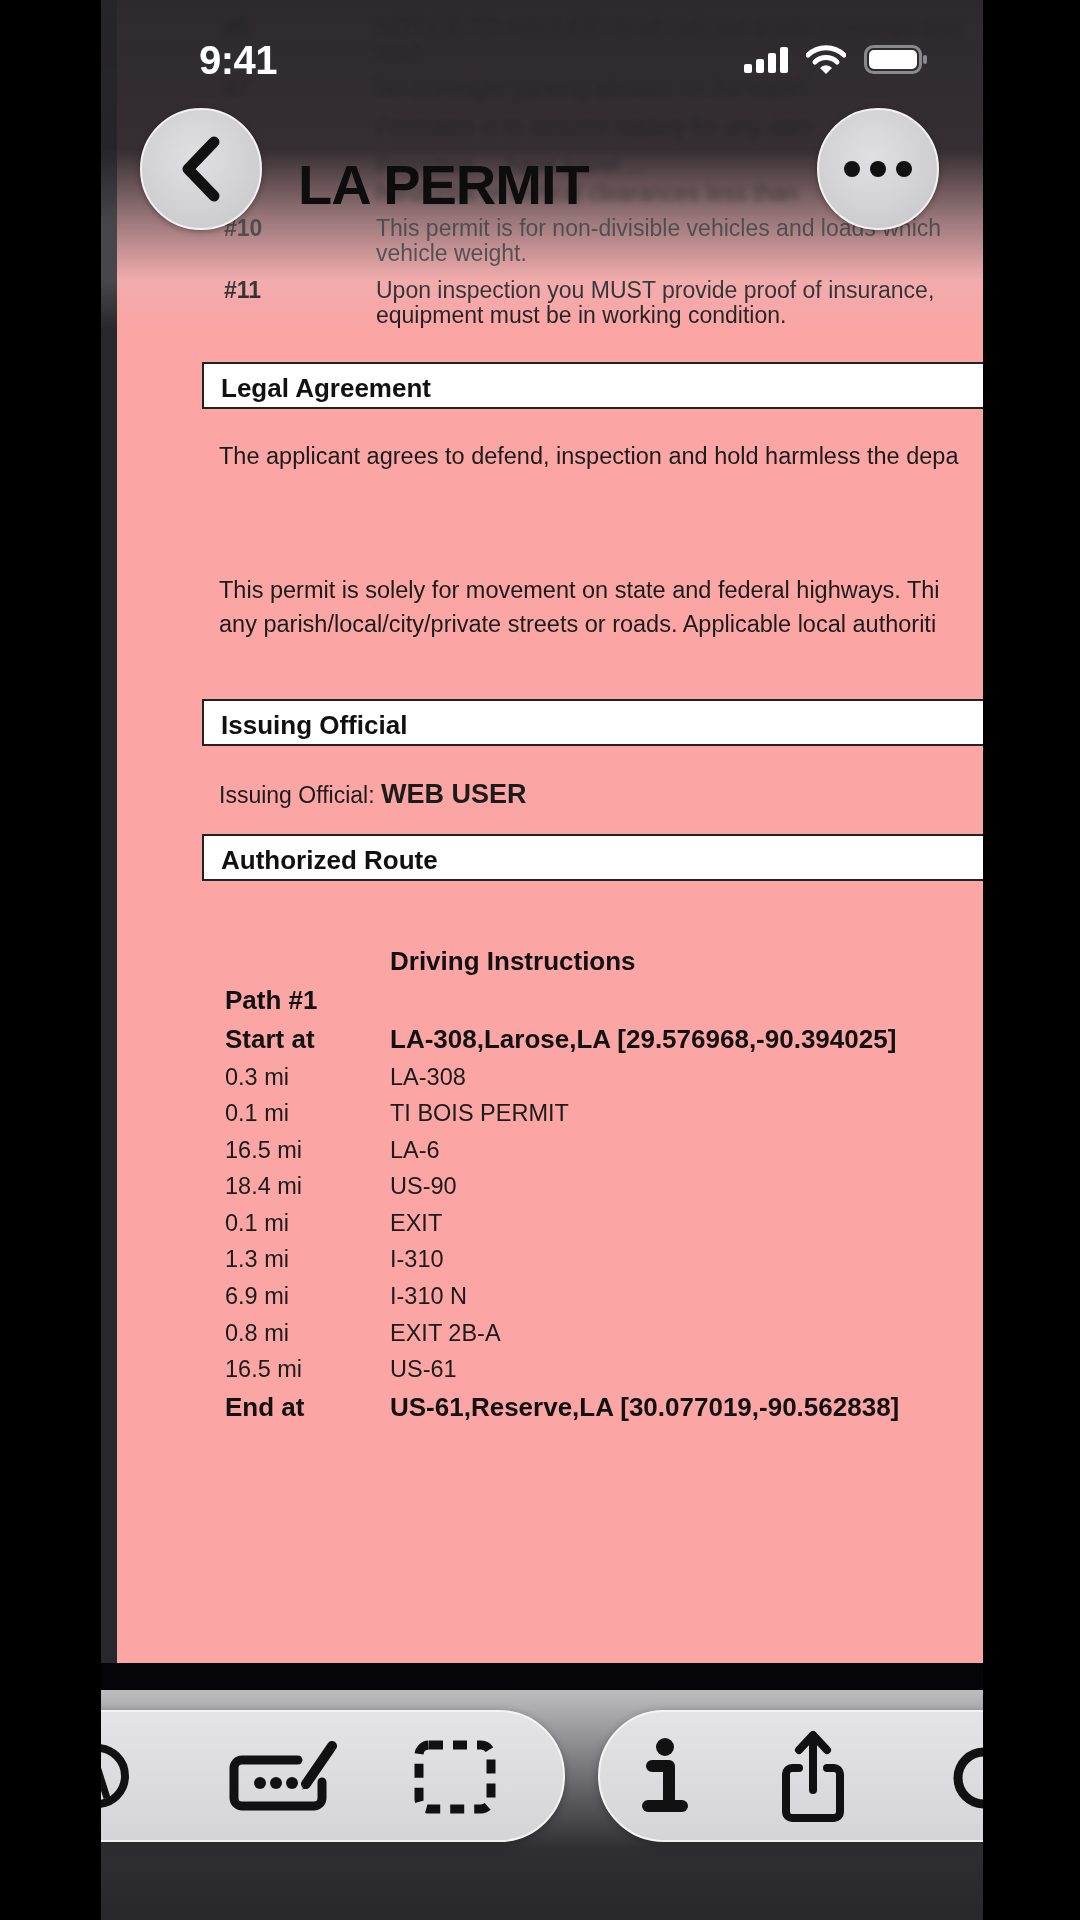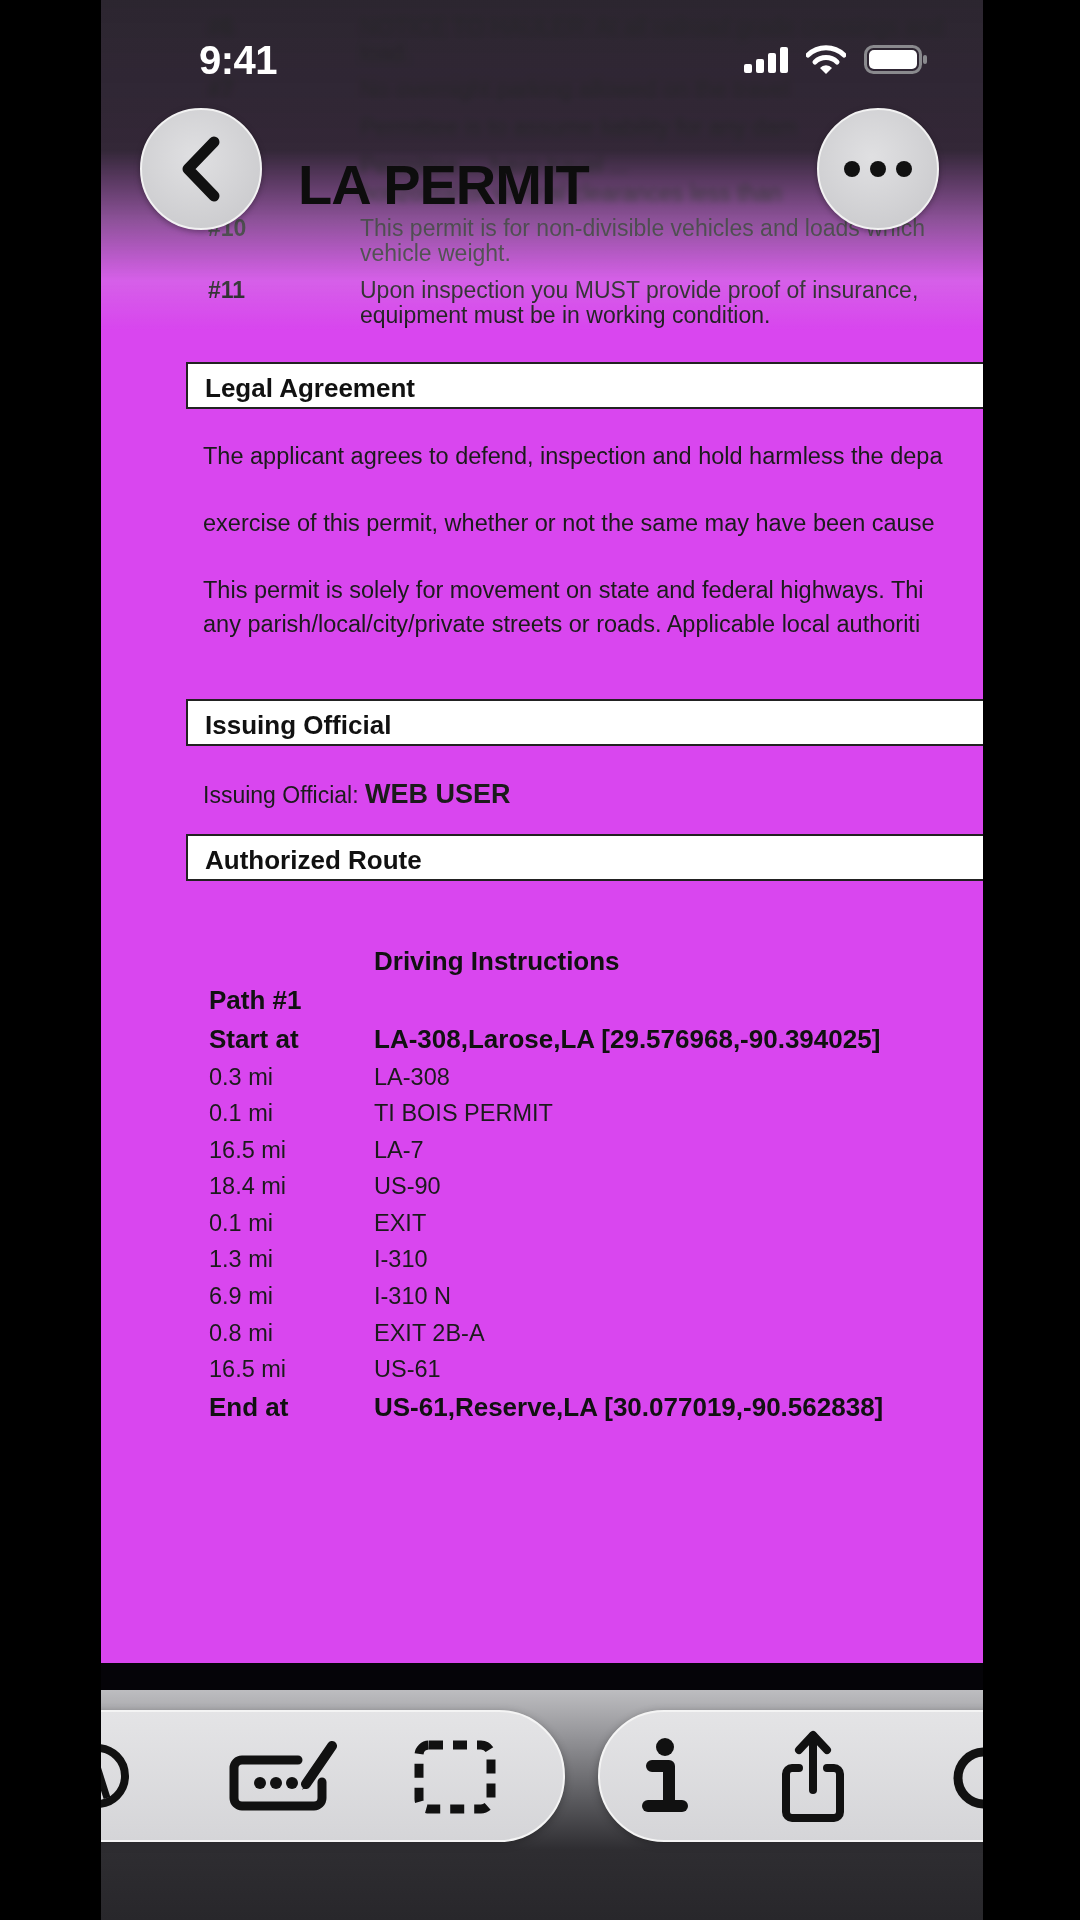--- a/index.html
+++ b/index.html
@@ -1,21 +1,21 @@
 <!DOCTYPE html>
 <html><head>
   <meta charset="utf-8">
   <style>
     html, body { margin: 0; padding: 0; }
     body {
       width: 1080px; height: 1920px; position: relative; overflow: hidden;
       background: #000; font-family: "Liberation Sans", sans-serif;
     }
     .screen { position: absolute; left: 101px; top: 0; width: 882px; height: 1920px; background: #28272b; overflow: hidden; }
-    .doc { position: absolute; left: 0; top: 0; width: 882px; height: 1844px; background: #d946ef; overflow: hidden; }
+    .doc { position: absolute; left: 16px; top: 0; width: 882px; height: 1844px; background: #fca5a5; overflow: hidden; }
     .doc-fade { position: absolute; left: 0; right: 0; bottom: 0; height: 90px; background: linear-gradient(to bottom, rgba(255,255,255,0), #e9e9ec); pointer-events: none; }
     .blur-row { position: absolute; left: 0; filter: blur(3px); color: #2a2a2a; font-size: 23px; }
     .blur-row .num { position: absolute; left: 107px; font-weight: bold; }
     .blur-row .txt { position: absolute; left: 259px; white-space: nowrap; }
     .item { position: absolute; left: 0; width: 882px; font-size: 23px; color: #1b1b1b; line-height: 25px; }
     .item .num { position: absolute; left: 107px; font-weight: bold; }
     .item .txt { position: absolute; left: 259px; white-space: nowrap; }
     .sec-box { position: absolute; left: 85px; width: 820px; height: 47px; border: 2px solid #222; background: #fff; box-sizing: border-box; }
     .sec-box span { position: absolute; left: 17px; top: 9px; font-size: 26px; font-weight: bold; color: #111; }
     .para-line { position: absolute; left: 102px; font-size: 23.5px; color: #1b1b1b; white-space: nowrap; }
@@ -76,21 +76,20 @@
     <div class="item" style="top:278px">
       <span class="num">#11</span>
       <span class="txt">Upon inspection you MUST provide proof of insurance,</span>
       <span class="txt" style="top:25px">equipment must be in working condition.</span>
     </div>
 
     <div class="sec-box" style="top:362px">
       <span>Legal Agreement</span>
     </div>
     <div class="para-line" style="top:443px">The applicant agrees to defend, inspection and hold harmless the depa</div>
-    <div class="para-line" style="top:510px">exercise of this permit, whether or not the same may have been cause</div>
     <div class="para-line" style="top:577px">This permit is solely for movement on state and federal highways.  Thi</div>
     <div class="para-line" style="top:611px">any parish/local/city/private streets or roads.  Applicable local authoriti</div>
 
     <div class="sec-box" style="top:699px">
       <span>Issuing Official</span>
     </div>
     <div class="para-line" style="top:779px; font-size:23px;">
       <span>Issuing Official:</span>
       <span style="font-weight:bold; font-size:27px;text-align:center;">WEB USER</span>
     </div>
@@ -113,21 +112,21 @@
     <div class="route-row" style="top:1064px">
       <span class="c1">0.3 mi</span>
       <span class="c2">LA-308</span>
     </div>
     <div class="route-row" style="top:1100px">
       <span class="c1">0.1 mi</span>
       <span class="c2">TI BOIS PERMIT</span>
     </div>
     <div class="route-row" style="top:1137px">
       <span class="c1">16.5 mi</span>
-      <span class="c2">LA-7</span>
+      <span class="c2">LA-6</span>
     </div>
     <div class="route-row" style="top:1173px">
       <span class="c1">18.4 mi</span>
       <span class="c2">US-90</span>
     </div>
     <div class="route-row" style="top:1210px">
       <span class="c1">0.1 mi</span>
       <span class="c2">EXIT</span>
     </div>
     <div class="route-row" style="top:1246px">

